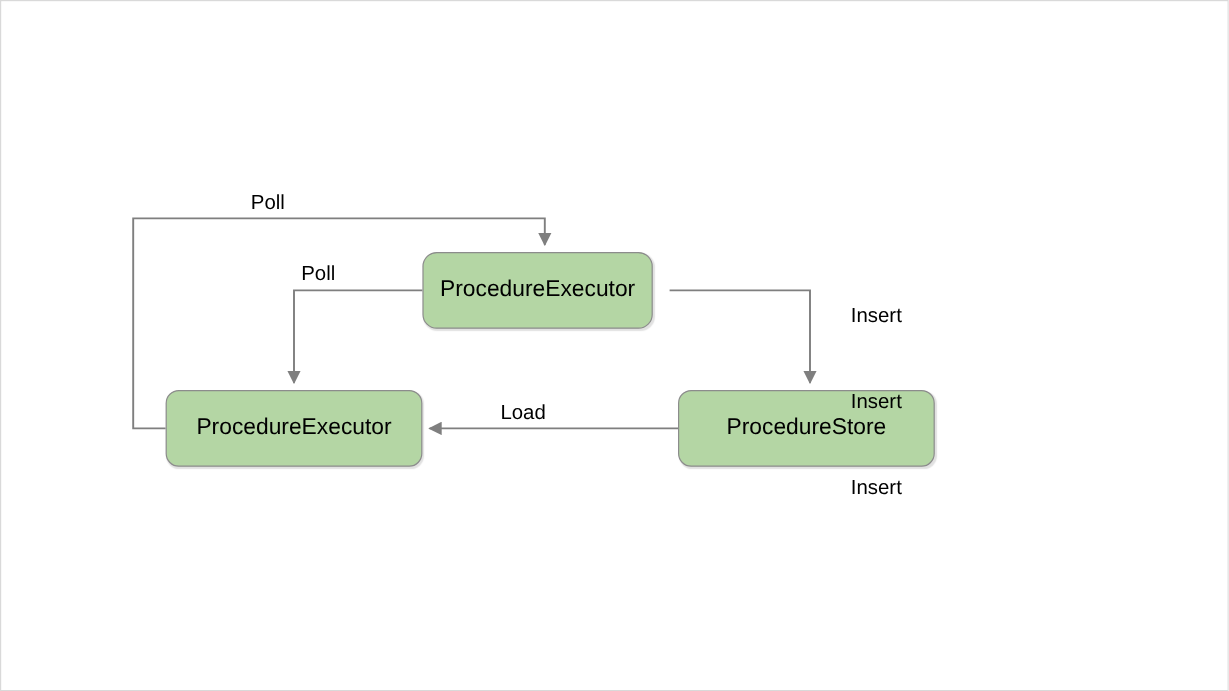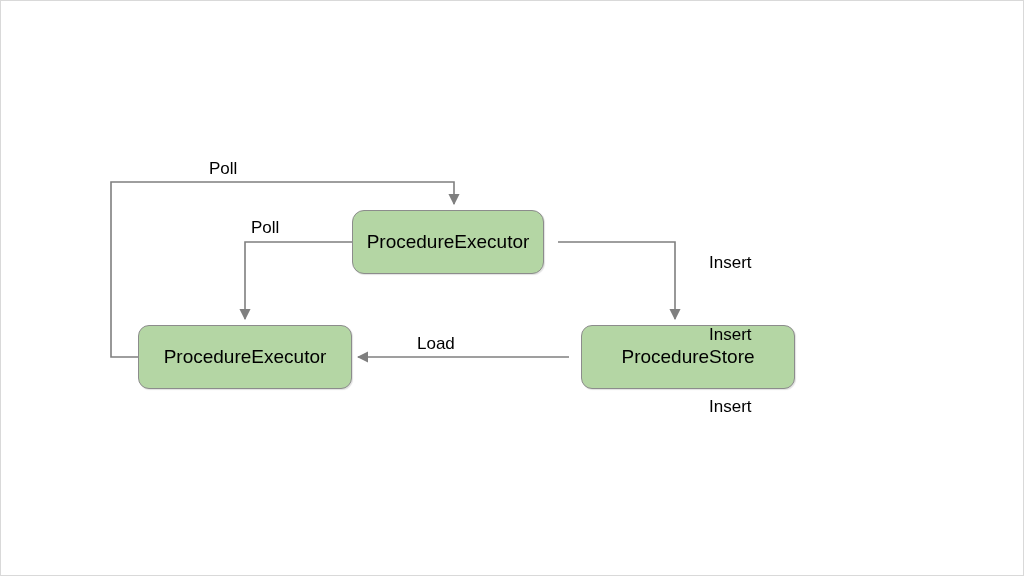--- a/index.html
+++ b/index.html
@@ -47,21 +47,21 @@
     display: flex;
     align-items: center;
     justify-content: center;
     color: #000000;
     font-size: 19px;
     font-family: "Liberation Sans", "DejaVu Sans", sans-serif;
     box-shadow: 1px 1px 1px rgba(0,0,0,0.12);
   }
   #node-executor  { left: 351px; top: 209px; width: 192px; height: 64px; border-radius: 12px; }
   #node-scheduler { left: 137px; top: 324px; width: 214px; height: 64px; }
-  #node-store     { left: 580px; top: 324px; width: 214px; height: 64px; }
+  #node-store     { left: 564px; top: 324px; width: 214px; height: 64px; }
 
   .edge-label {
     position: absolute;
     color: #000000;
     font-size: 17px;
     line-height: 24px;
     font-family: "Liberation Sans", "DejaVu Sans", sans-serif;
     white-space: pre;
     text-align: right;
   }

